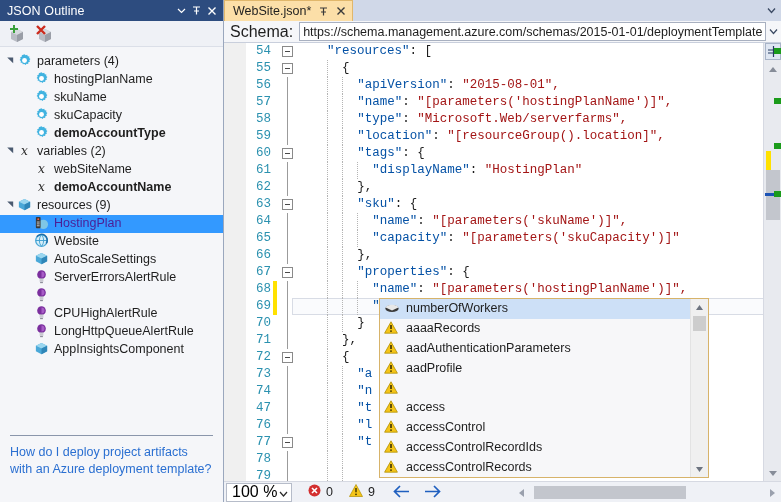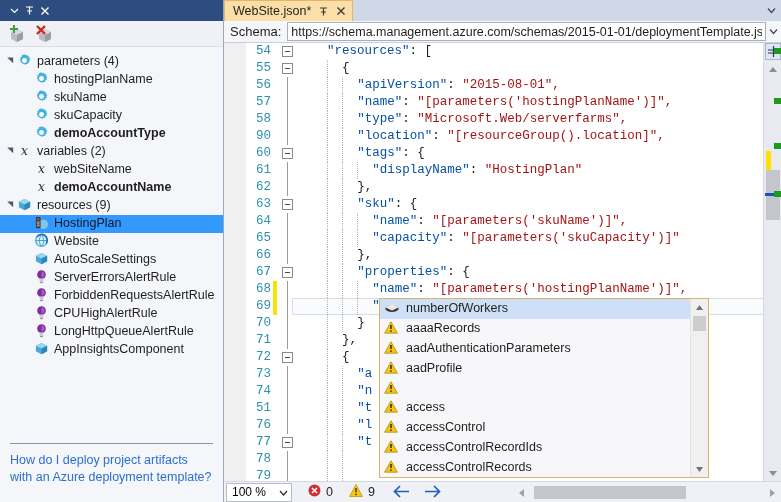--- a/index.html
+++ b/index.html
@@ -35,45 +35,45 @@
 
   .tree{padding:6px 0 0 0;background:#f5f6f9;height:399px;box-sizing:border-box;overflow:hidden;}
   .node{display:flex;height:18px;padding-left:4px;white-space:nowrap;}
   .twisty{width:13px;height:13px;display:flex;align-items:center;justify-content:center;flex:0 0 13px;}
   .twisty svg{display:block;}
   .twisty.blank{visibility:hidden;}
   .nicon{width:17px;height:16px;flex:0 0 17px;margin-right:3px;position:relative;display:block;}
   .nlabel{font-size:12.5px;color:#1e1e1e;line-height:16px;}
   .node.bold .nlabel{font-weight:bold;}
   .node.sel{background:#3399ff;}
-  .node.sel .nlabel{color:#0f172a;}
+  .node.sel .nlabel{color:#4c1d95;}
   .indent1{padding-left:4px;}
   .indent2{padding-left:21px;}
 
-  .outline-foot{position:absolute;left:0;bottom:8px;width:223px;padding:0 10px 8px 10px;box-sizing:border-box;}
+  .outline-foot{position:absolute;left:0;bottom:16px;width:223px;padding:0 10px 8px 10px;box-sizing:border-box;}
   .foot-rule{border-top:1px solid #8a96ab;margin:0 0 8px 0;}
   .foot-link{color:#2a6fd1;font-size:12.5px;line-height:17px;cursor:pointer;}
 
   
   .editor-area{position:absolute;left:224px;top:0;width:557px;height:502px;background:#eef1f7;}
 
   .tabstrip{height:21px;background:#d0d8e8;display:flex;align-items:flex-end;position:relative;}
   .tab{
     height:21px;background:#fcdfa8;border:1px solid #e1b76b;border-bottom:none;
     display:flex;align-items:center;gap:7px;padding:0 6px 0 8px;
     font-size:12.5px;color:#1e1e1e;box-sizing:border-box;
   }
   .tab .pin,.tab .x{color:#3a3a3a;display:flex;align-items:center;}
   .tabstrip-right{position:absolute;right:4px;top:4px;}
 
   .schemabar{
     height:22px;background:#f5f6f9;display:flex;align-items:center;
     padding:0 0 0 6px;border-bottom:1px solid #c9cfdc;box-sizing:border-box;
   }
-  .schemabar .lbl{font-size:13px;color:#1e1e1e;margin-right:6px;text-align:right;}
+  .schemabar .lbl{font-size:16px;color:#1e1e1e;margin-right:6px;text-align:right;}
   .schemabox{
     flex:1;height:19px;background:#ffffff;border:1px solid #a8b0c0;
     display:flex;align-items:center;box-sizing:border-box;margin-right:0;
   }
   .schemabox input{
     border:0;outline:0;width:100%;height:17px;font-family:"Liberation Sans",sans-serif;
     font-size:12.5px;color:#1e1e1e;padding:0 3px;background:transparent;
   }
   .schema-caret{width:15px;height:19px;display:flex;align-items:center;justify-content:center;background:#f5f6f9;}
 
@@ -129,36 +129,37 @@
   .vthumb{position:absolute;left:2px;width:14px;background:#c3c6cd;}
   .markyellow{position:absolute;left:2px;width:5px;background:#ffe100;}
   .markblue{position:absolute;left:1px;width:15px;height:3px;background:#1c53b5;}
   .markgreen{position:absolute;width:7px;height:6px;background:#1a9b1a;}
 
   
   .statusbar{
     position:absolute;left:0;bottom:0;width:557px;height:21px;background:#eff1f6;
     border-top:1px solid #d6d9e2;display:flex;align-items:center;box-sizing:border-box;
   }
-  .zoombox{width:66px;height:19px;margin-left:2px;background:#fff;border:1px solid #b6bcc9;display:flex;align-items:center;justify-content:space-between;padding:0 3px 0 5px;box-sizing:border-box;font-size:12px;}
+  .zoombox{width:66px;height:19px;margin-left:2px;background:#fff;border:1px solid #b6bcc9;display:flex;align-items:center;justify-content:space-between;padding:0 3px 0 5px;box-sizing:border-box;font-size:16px;}
   .stat{display:flex;align-items:center;gap:5px;margin-left:16px;font-size:12.5px;color:#1e1e1e;}
   .navarrow{margin-left:18px;color:#1f5fbf;font-size:15px;line-height:1;}
   .hscroll{position:absolute;left:290px;right:2px;top:3px;height:15px;background:#eff1f6;display:flex;align-items:center;}
   .hsL,.hsR{width:14px;height:15px;display:flex;align-items:center;justify-content:center;color:#9aa0ad;}
   .hstrack{flex:1;height:13px;position:relative;}
   .hsthumb{position:absolute;left:6px;top:0;width:152px;height:13px;background:#c3c6cd;}
 </style>
 </head>
 <body>
 
 <div class="app">
 
   <div class="outline-pane">
 
     <div class="outline-title">
+      <span class="t">JSON Outline</span>
       <span class="titlebtn">
         <svg width="9" height="9" viewBox="0 0 9 9">
             <path d="M1 3 L4.5 6.5 L8 3" stroke="#fff" stroke-width="1.2" fill="none"></path>
           </svg>
       </span>
       <span class="titlebtn">
         <svg width="11" height="11" viewBox="0 0 11 11">
             <path d="M2 2 H9 M5.5 2 V6 M3 6 H8 M5.5 6 V9.5" stroke="#fff" stroke-width="1.2" fill="none"></path>
           </svg>
       </span>
@@ -314,21 +315,20 @@
         </div>
         <div class="node indent2">
           <span class="twisty blank"></span>
           <span class="nicon"><svg width="15" height="15" viewBox="0 0 16 16">
               <circle cx="8" cy="6" r="4.6" fill="#7b2f9e"></circle>
               <path d="M8 2.6 a3.2 3.2 0 0 1 0 6.4" fill="#a75cc6"></path>
               <rect x="6" y="10" width="4" height="1.4" fill="#b9b9c4"></rect>
               <rect x="6" y="12" width="4" height="1.4" fill="#b9b9c4"></rect>
               <rect x="6.5" y="13.8" width="3" height="1.3" fill="#8d8d99"></rect>
             </svg></span>
-          <span class="nlabel">ForbiddenRequestsAlertRule</span>
         </div>
         <div class="node indent2">
           <span class="twisty blank"></span>
           <span class="nicon"><svg width="15" height="15" viewBox="0 0 16 16">
               <circle cx="8" cy="6" r="4.6" fill="#7b2f9e"></circle>
               <path d="M8 2.6 a3.2 3.2 0 0 1 0 6.4" fill="#a75cc6"></path>
               <rect x="6" y="10" width="4" height="1.4" fill="#b9b9c4"></rect>
               <rect x="6" y="12" width="4" height="1.4" fill="#b9b9c4"></rect>
               <rect x="6.5" y="13.8" width="3" height="1.3" fill="#8d8d99"></rect>
             </svg></span>
@@ -401,37 +401,37 @@
     </div>
 
     <div class="codehost">
       <div class="gutterbg"></div>
       <div class="code" id="code">
           <div class="row"><span class="ln">54</span><div class="fold"></div><span class="txt" style="left: 103.08px;"><span class="k">"resources"</span><span class="p">: </span><span class="p">[</span></span></div>
           <div class="row"><span class="ln">55</span><div class="fold"></div><div class="guide" style="left: 103.08px;"></div><span class="txt" style="left: 118.12px;"><span class="p">{</span></span></div>
           <div class="row"><span class="ln">56</span><div class="foldline"></div><div class="guide" style="left: 103.08px;"></div><div class="guide" style="left: 118.12px;"></div><span class="txt" style="left: 133.16px;"><span class="k">"apiVersion"</span><span class="p">: </span><span class="s">"2015-08-01",</span></span></div>
           <div class="row"><span class="ln">57</span><div class="foldline"></div><div class="guide" style="left: 103.08px;"></div><div class="guide" style="left: 118.12px;"></div><span class="txt" style="left: 133.16px;"><span class="k">"name"</span><span class="p">: </span><span class="s">"[parameters('hostingPlanName')]",</span></span></div>
           <div class="row"><span class="ln">58</span><div class="foldline"></div><div class="guide" style="left: 103.08px;"></div><div class="guide" style="left: 118.12px;"></div><span class="txt" style="left: 133.16px;"><span class="k">"type"</span><span class="p">: </span><span class="s">"Microsoft.Web/serverfarms",</span></span></div>
-          <div class="row"><span class="ln">90</span><div class="foldline"></div><div class="guide" style="left: 103.08px;"></div><div class="guide" style="left: 118.12px;"></div><span class="txt" style="left: 133.16px;"><span class="k">"location"</span><span class="p">: </span><span class="s">"[resourceGroup().location]",</span></span></div>
+          <div class="row"><span class="ln">59</span><div class="foldline"></div><div class="guide" style="left: 103.08px;"></div><div class="guide" style="left: 118.12px;"></div><span class="txt" style="left: 133.16px;"><span class="k">"location"</span><span class="p">: </span><span class="s">"[resourceGroup().location]",</span></span></div>
           <div class="row"><span class="ln">60</span><div class="fold"></div><div class="guide" style="left: 103.08px;"></div><div class="guide" style="left: 118.12px;"></div><span class="txt" style="left: 133.16px;"><span class="k">"tags"</span><span class="p">: </span><span class="p">{</span></span></div>
           <div class="row"><span class="ln">61</span><div class="foldline"></div><div class="guide" style="left: 103.08px;"></div><div class="guide" style="left: 118.12px;"></div><div class="guide" style="left: 133.16px;"></div><span class="txt" style="left: 148.2px;"><span class="k">"displayName"</span><span class="p">: </span><span class="s">"HostingPlan"</span></span></div>
           <div class="row"><span class="ln">62</span><div class="foldline"></div><div class="guide" style="left: 103.08px;"></div><div class="guide" style="left: 118.12px;"></div><span class="txt" style="left: 133.16px;"><span class="p">},</span></span></div>
           <div class="row"><span class="ln">63</span><div class="fold"></div><div class="guide" style="left: 103.08px;"></div><div class="guide" style="left: 118.12px;"></div><span class="txt" style="left: 133.16px;"><span class="k">"sku"</span><span class="p">: </span><span class="p">{</span></span></div>
           <div class="row"><span class="ln">64</span><div class="foldline"></div><div class="guide" style="left: 103.08px;"></div><div class="guide" style="left: 118.12px;"></div><div class="guide" style="left: 133.16px;"></div><span class="txt" style="left: 148.2px;"><span class="k">"name"</span><span class="p">: </span><span class="s">"[parameters('skuName')]",</span></span></div>
           <div class="row"><span class="ln">65</span><div class="foldline"></div><div class="guide" style="left: 103.08px;"></div><div class="guide" style="left: 118.12px;"></div><div class="guide" style="left: 133.16px;"></div><span class="txt" style="left: 148.2px;"><span class="k">"capacity"</span><span class="p">: </span><span class="s">"[parameters('skuCapacity')]"</span></span></div>
           <div class="row"><span class="ln">66</span><div class="foldline"></div><div class="guide" style="left: 103.08px;"></div><div class="guide" style="left: 118.12px;"></div><span class="txt" style="left: 133.16px;"><span class="p">},</span></span></div>
           <div class="row"><span class="ln">67</span><div class="fold"></div><div class="guide" style="left: 103.08px;"></div><div class="guide" style="left: 118.12px;"></div><span class="txt" style="left: 133.16px;"><span class="k">"properties"</span><span class="p">: </span><span class="p">{</span></span></div>
           <div class="row"><span class="ln">68</span><div class="chgbar"></div><div class="foldline"></div><div class="guide" style="left: 103.08px;"></div><div class="guide" style="left: 118.12px;"></div><div class="guide" style="left: 133.16px;"></div><span class="txt" style="left: 148.2px;"><span class="k">"name"</span><span class="p">: </span><span class="s">"[parameters('hostingPlanName')]",</span></span></div>
           <div class="row"><div class="curline"></div><span class="ln">69</span><div class="chgbar"></div><div class="foldline"></div><div class="guide" style="left: 103.08px;"></div><div class="guide" style="left: 118.12px;"></div><div class="guide" style="left: 133.16px;"></div><span class="txt" style="left: 148.2px;"><span class="k">"n"</span><span class="p">: </span><span class="s"></span></span><div class="squiggle" style="left: 170.76px; top: 12px; width: 12px;"></div></div>
           <div class="row"><span class="ln">70</span><div class="foldline"></div><div class="guide" style="left: 103.08px;"></div><div class="guide" style="left: 118.12px;"></div><span class="txt" style="left: 133.16px;"><span class="p">}</span></span></div>
           <div class="row"><span class="ln">71</span><div class="foldline"></div><div class="guide" style="left: 103.08px;"></div><span class="txt" style="left: 118.12px;"><span class="p">},</span></span></div>
           <div class="row"><span class="ln">72</span><div class="fold"></div><div class="guide" style="left: 103.08px;"></div><span class="txt" style="left: 118.12px;"><span class="p">{</span></span></div>
           <div class="row"><span class="ln">73</span><div class="foldline"></div><div class="guide" style="left: 103.08px;"></div><div class="guide" style="left: 118.12px;"></div><span class="txt" style="left: 133.16px;"><span class="k">"a</span></span></div>
           <div class="row"><span class="ln">74</span><div class="foldline"></div><div class="guide" style="left: 103.08px;"></div><div class="guide" style="left: 118.12px;"></div><span class="txt" style="left: 133.16px;"><span class="k">"n</span></span></div>
-          <div class="row"><span class="ln">51</span><div class="foldline"></div><div class="guide" style="left: 103.08px;"></div><div class="guide" style="left: 118.12px;"></div><span class="txt" style="left: 133.16px;"><span class="k">"t</span></span></div>
+          <div class="row"><span class="ln">47</span><div class="foldline"></div><div class="guide" style="left: 103.08px;"></div><div class="guide" style="left: 118.12px;"></div><span class="txt" style="left: 133.16px;"><span class="k">"t</span></span></div>
           <div class="row"><span class="ln">76</span><div class="foldline"></div><div class="guide" style="left: 103.08px;"></div><div class="guide" style="left: 118.12px;"></div><span class="txt" style="left: 133.16px;"><span class="k">"l</span></span></div>
           <div class="row"><span class="ln">77</span><div class="fold"></div><div class="guide" style="left: 103.08px;"></div><div class="guide" style="left: 118.12px;"></div><span class="txt" style="left: 133.16px;"><span class="k">"t</span></span></div>
           <div class="row"><span class="ln">78</span><div class="foldline"></div><div class="guide" style="left: 103.08px;"></div><div class="guide" style="left: 118.12px;"></div><span class="txt" style="left: 133.16px;"></span></div>
           <div class="row"><span class="ln">79</span><div class="foldline"></div><div class="guide" style="left: 103.08px;"></div><div class="guide" style="left: 118.12px;"></div><span class="txt" style="left: 133.16px;"><span class="p"></span></span></div>
         </div>
 
       <div class="intelli">
         <div class="ilist" id="ilist">
             <div class="irow sel">
               <span class="iicon"><svg width="16" height="13" viewBox="0 0 16 13">

